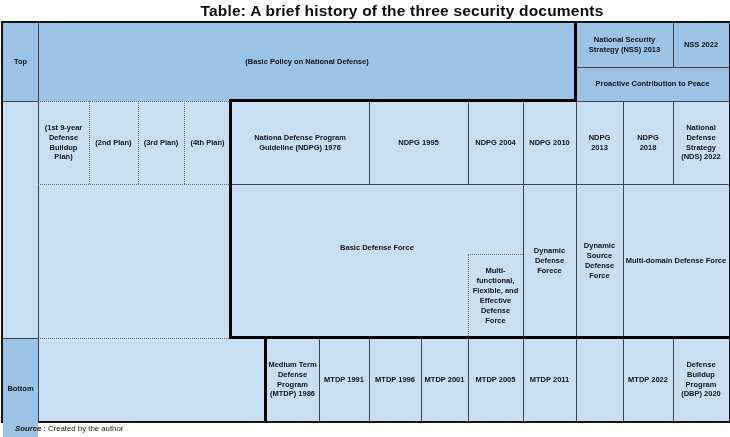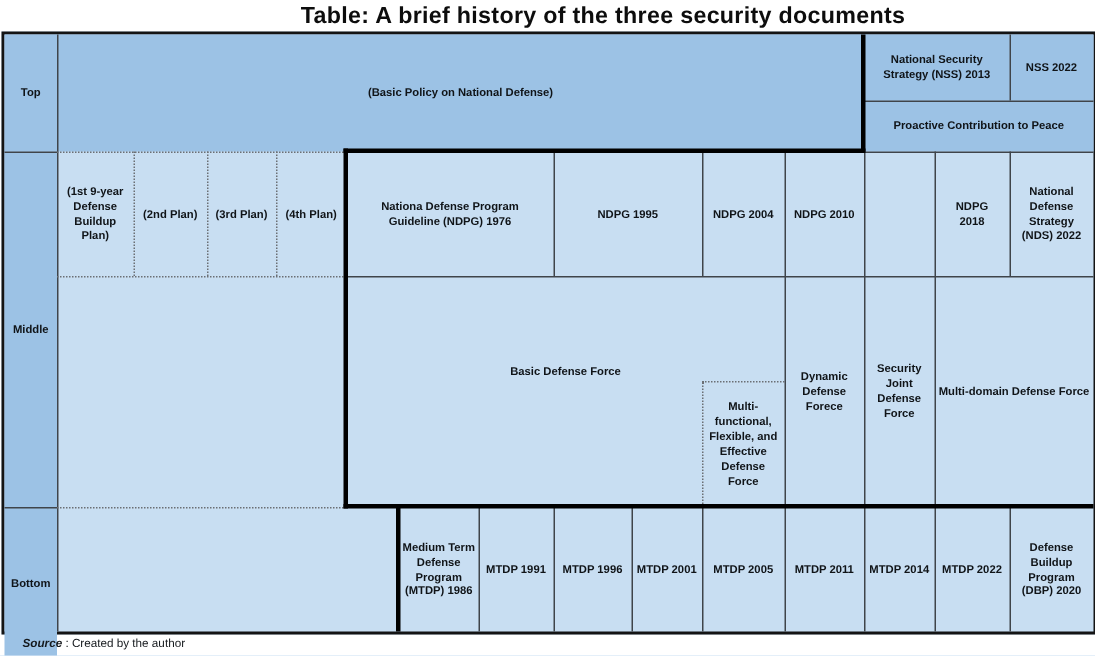--- a/index.html
+++ b/index.html
@@ -36,53 +36,52 @@
   .source-note .lbl{font-weight:bold;font-style:italic;}
 </style>
 </head>
 <body>
 
 <div class="page-title">Table: A brief history of the three security documents</div>
 
 <div class="table-wrap">
 
   <div class="cell dark" style="left:0;top:0;width:35px;height:78px">Top</div>
-  <div class="cell dark" style="left:0;top:78px;width:35px;height:237px">Middle</div>
   <div class="cell dark" style="left:0;top:315px;width:35px;height:102px">Bottom</div>
 
   <div class="cell dark" style="left:35px;top:0;width:538px;height:78px">(Basic Policy on National Defense)</div>
   <div class="cell dark pad-sm" style="left:573px;top:0;width:97px;height:44px">National Security Strategy (NSS) 2013</div>
   <div class="cell dark pad-sm" style="left:670px;top:0;width:56px;height:44px">NSS 2022</div>
   <div class="cell dark" style="left:573px;top:44px;width:153px;height:34px">Proactive Contribution to Peace</div>
 
   <div class="cell pad-sm" style="left:35px;top:78px;width:51px;height:83px">(1st 9-year Defense Buildup Plan)</div>
   <div class="cell" style="left:86px;top:78px;width:49px;height:83px">(2nd Plan)</div>
   <div class="cell" style="left:135px;top:78px;width:46px;height:83px">(3rd Plan)</div>
   <div class="cell" style="left:181px;top:78px;width:47px;height:83px">(4th Plan)</div>
 
   <div class="cell pad-md" style="left:228px;top:78px;width:138px;height:83px">Nationa Defense Program Guideline (NDPG) 1976</div>
   <div class="cell" style="left:366px;top:78px;width:99px;height:83px">NDPG 1995</div>
   <div class="cell" style="left:465px;top:78px;width:55px;height:83px">NDPG 2004</div>
   <div class="cell" style="left:520px;top:78px;width:53px;height:83px">NDPG 2010</div>
+  <div class="cell pad-md" style="left:573px;top:78px;width:47px;height:83px">NDPG 2013</div>
   <div class="cell pad-md" style="left:620px;top:78px;width:50px;height:83px">NDPG 2018</div>
   <div class="cell pad-sm" style="left:670px;top:78px;width:56px;height:83px">National Defense Strategy (NDS) 2022</div>
 
   <div class="cell top-align" style="left:228px;top:161px;width:292px;height:154px">Basic Defense Force</div>
   <div class="cell pad-sm" style="left:465px;top:231px;width:55px;height:84px">Multi-functional, Flexible, and Effective Defense Force</div>
   <div class="cell pad-sm" style="left:520px;top:161px;width:53px;height:154px">Dynamic Defense Forece</div>
-  <div class="cell pad-sm" style="left:573px;top:161px;width:47px;height:154px">Security Joint Defense Force</div>
+  <div class="cell pad-sm" style="left:573px;top:161px;width:47px;height:154px">Dynamic Source Defense Force</div>
   <div class="cell pad-sm" style="left:620px;top:161px;width:106px;height:154px">Multi-domain Defense Force</div>
 
   <div class="cell pad-sm" style="left:263px;top:315px;width:53px;height:83px">Medium Term Defense Program (MTDP) 1986</div>
   <div class="cell" style="left:316px;top:315px;width:50px;height:83px">MTDP 1991</div>
   <div class="cell" style="left:366px;top:315px;width:52px;height:83px">MTDP 1996</div>
   <div class="cell" style="left:418px;top:315px;width:47px;height:83px">MTDP 2001</div>
   <div class="cell" style="left:465px;top:315px;width:55px;height:83px">MTDP 2005</div>
   <div class="cell" style="left:520px;top:315px;width:53px;height:83px">MTDP 2011</div>
-  <div class="cell" style="left:573px;top:315px;width:47px;height:83px">MTDP 2014</div>
   <div class="cell" style="left:620px;top:315px;width:50px;height:83px">MTDP 2022</div>
   <div class="cell pad-sm" style="left:670px;top:315px;width:56px;height:83px">Defense Buildup Program (DBP) 2020</div>
 
   <div class="ln" style="left:35px;top:0;width:1px;height:398px"></div>
   <div class="ln" style="left:0;top:78px;width:35px;height:1px"></div>
   <div class="ln" style="left:0;top:315px;width:35px;height:1px"></div>
   <div class="ln" style="left:573px;top:44px;width:153px;height:1px"></div>
   <div class="ln" style="left:670px;top:0;width:1px;height:44px"></div>
   <div class="ln" style="left:573px;top:78px;width:153px;height:1px"></div>
   <div class="ln" style="left:228px;top:161px;width:498px;height:1px"></div>

